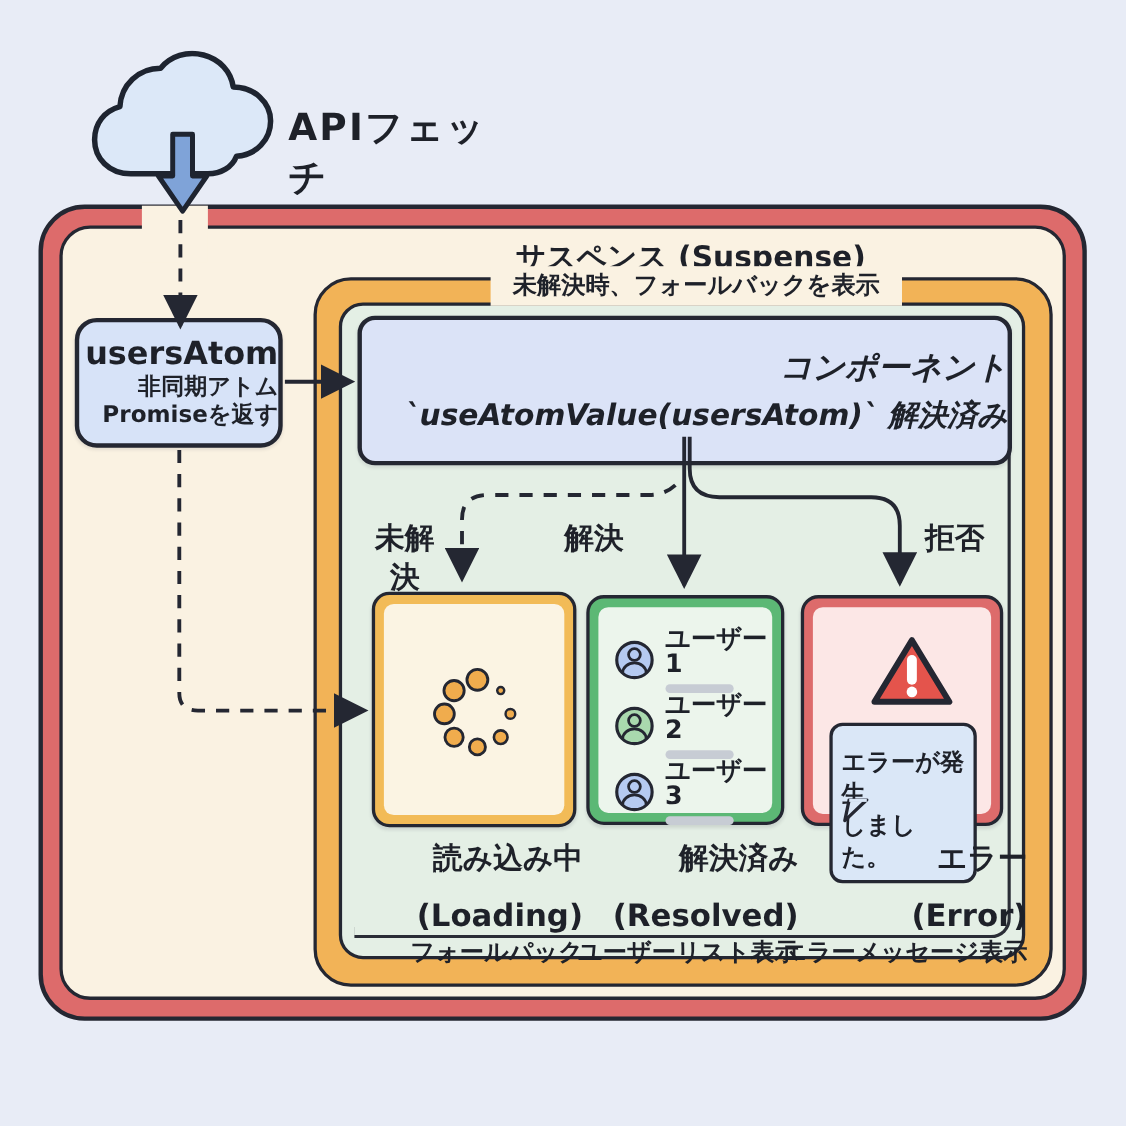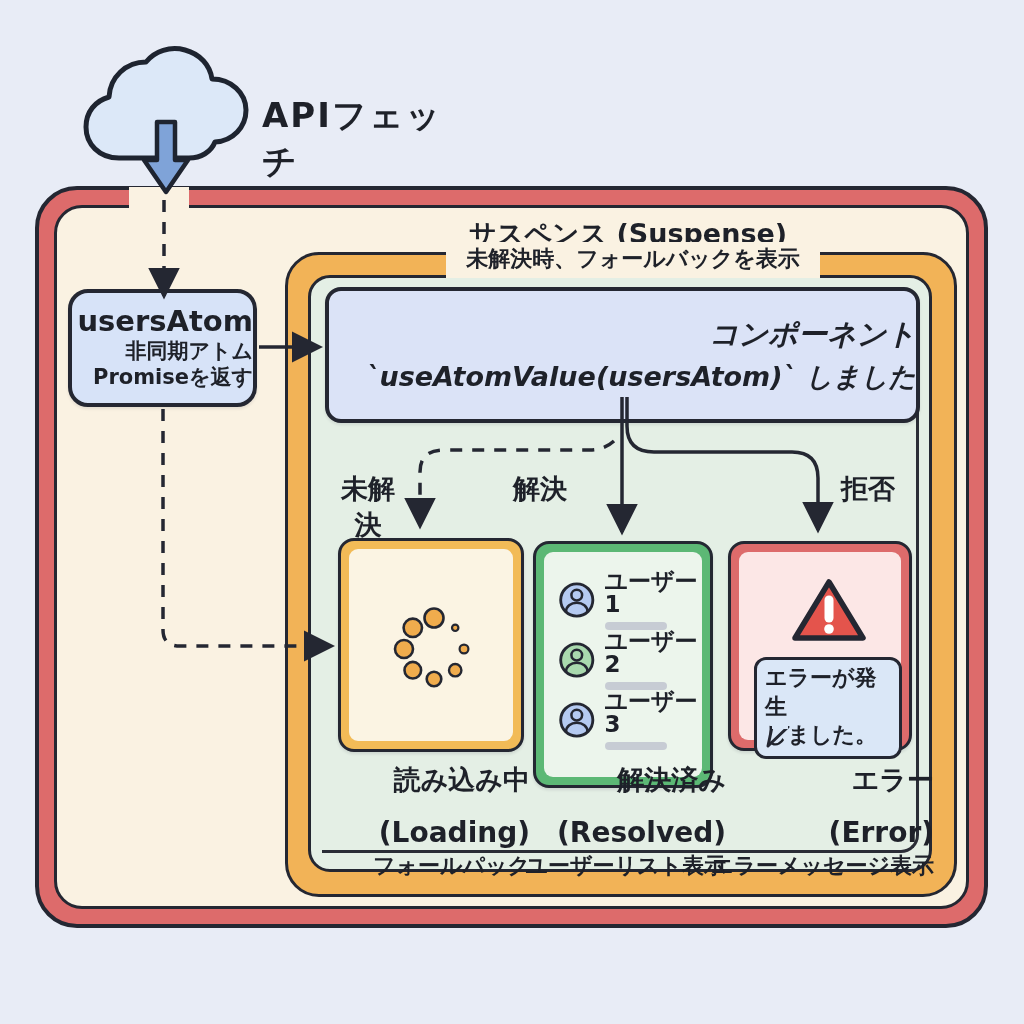--- a/index.html
+++ b/index.html
@@ -44,32 +44,32 @@
   .branch{z-index:3;font-size:27px;font-weight:700;}
   .b-pending{left:328px;top:471px;width:80px;text-align:center;}
   .b-resolved{left:505px;top:471px;width:70px;text-align:center;}
   .b-rejected{left:833px;top:471px;width:70px;text-align:center;}
   
   .state{box-sizing:border-box;border:3px solid #242732;border-radius:16px;z-index:3;
          box-shadow:0 2px 3px rgba(40,40,60,.12);}
   .state .fill{position:absolute;inset:8px;border-radius:9px;}
   .st-loading{left:338px;top:538px;width:186px;height:214px;background:#f2bb57;}
   .st-loading .fill{background:#fbf4e3;}
-  .st-resolved{left:533px;top:541px;width:180px;height:247px;background:#5cb875;}
+  .st-resolved{left:533px;top:541px;width:180px;height:209px;background:#5cb875;}
   .st-resolved .fill{background:#ecf5ec;}
   .st-error{left:728px;top:541px;width:184px;height:210px;background:#dd6b6b;}
   .st-error .fill{background:#fce7e6;}
   
   .user-row{position:absolute;left:14px;display:flex;align-items:center;gap:9px;}
   .user-row .txt{display:flex;flex-direction:column;}
   .user-row .name{font-size:23px;font-weight:700;line-height:1;}
   .user-row .bar{width:62px;height:8px;border-radius:4px;background:#c7ccd4;margin-top:6px;}
   
-  .bubble{position:absolute;left:15px;top:105px;width:148px;box-sizing:border-box;background:#dae7f7;
-          border:3px solid #242732;border-radius:12px;padding:4px 8px 6px;font-size:22px;font-weight:700;
+  .bubble{position:absolute;left:15px;top:105px;width:134px;box-sizing:border-box;background:#dae7f7;
+          border:3px solid #242732;border-radius:12px;padding:20px 8px 6px;font-size:22px;font-weight:700;
           line-height:1.3;text-align:left;}
   
   .cap{z-index:3;text-align:right;}
   .cap .t{font-size:27px;font-weight:700;}
   .cap .e{font-size:28px;font-weight:600;margin-top:18px;}
   .cap .c{font-size:22px;font-weight:600;margin-top:2px;}
   .cap-loading{left:330px;top:762px;width:200px;}
   .cap-resolved{left:520px;top:762px;width:206px;}
   .cap-error{left:706px;top:762px;width:228px;}
   
@@ -100,21 +100,21 @@
   <div class="abs sp-sub">未解決時、フォールバックを表示</div>
 
   <div class="abs node users-atom">
     <div class="t">usersAtom</div>
     <div class="d">非同期アトム</div>
     <div class="d">Promiseを返す</div>
   </div>
 
   <div class="abs node component">
     <div class="t">コンポーネント</div>
-    <div class="c">`useAtomValue(usersAtom)` しました</div>
+    <div class="c">`useAtomValue(usersAtom)` 解決済み</div>
   </div>
 
   <div class="abs branch b-pending">未解決</div>
   <div class="abs branch b-resolved">解決</div>
   <div class="abs branch b-rejected">拒否</div>
 
   <div class="abs state st-loading">
     <div class="fill">
       <svg width="120" height="120" style="position:absolute;left:25px;top:40px;" viewBox="0 0 120 120">
         <circle cx="60" cy="29" r="9.5" fill="#f0ac4d" stroke="#242732" stroke-width="2.6"></circle>

